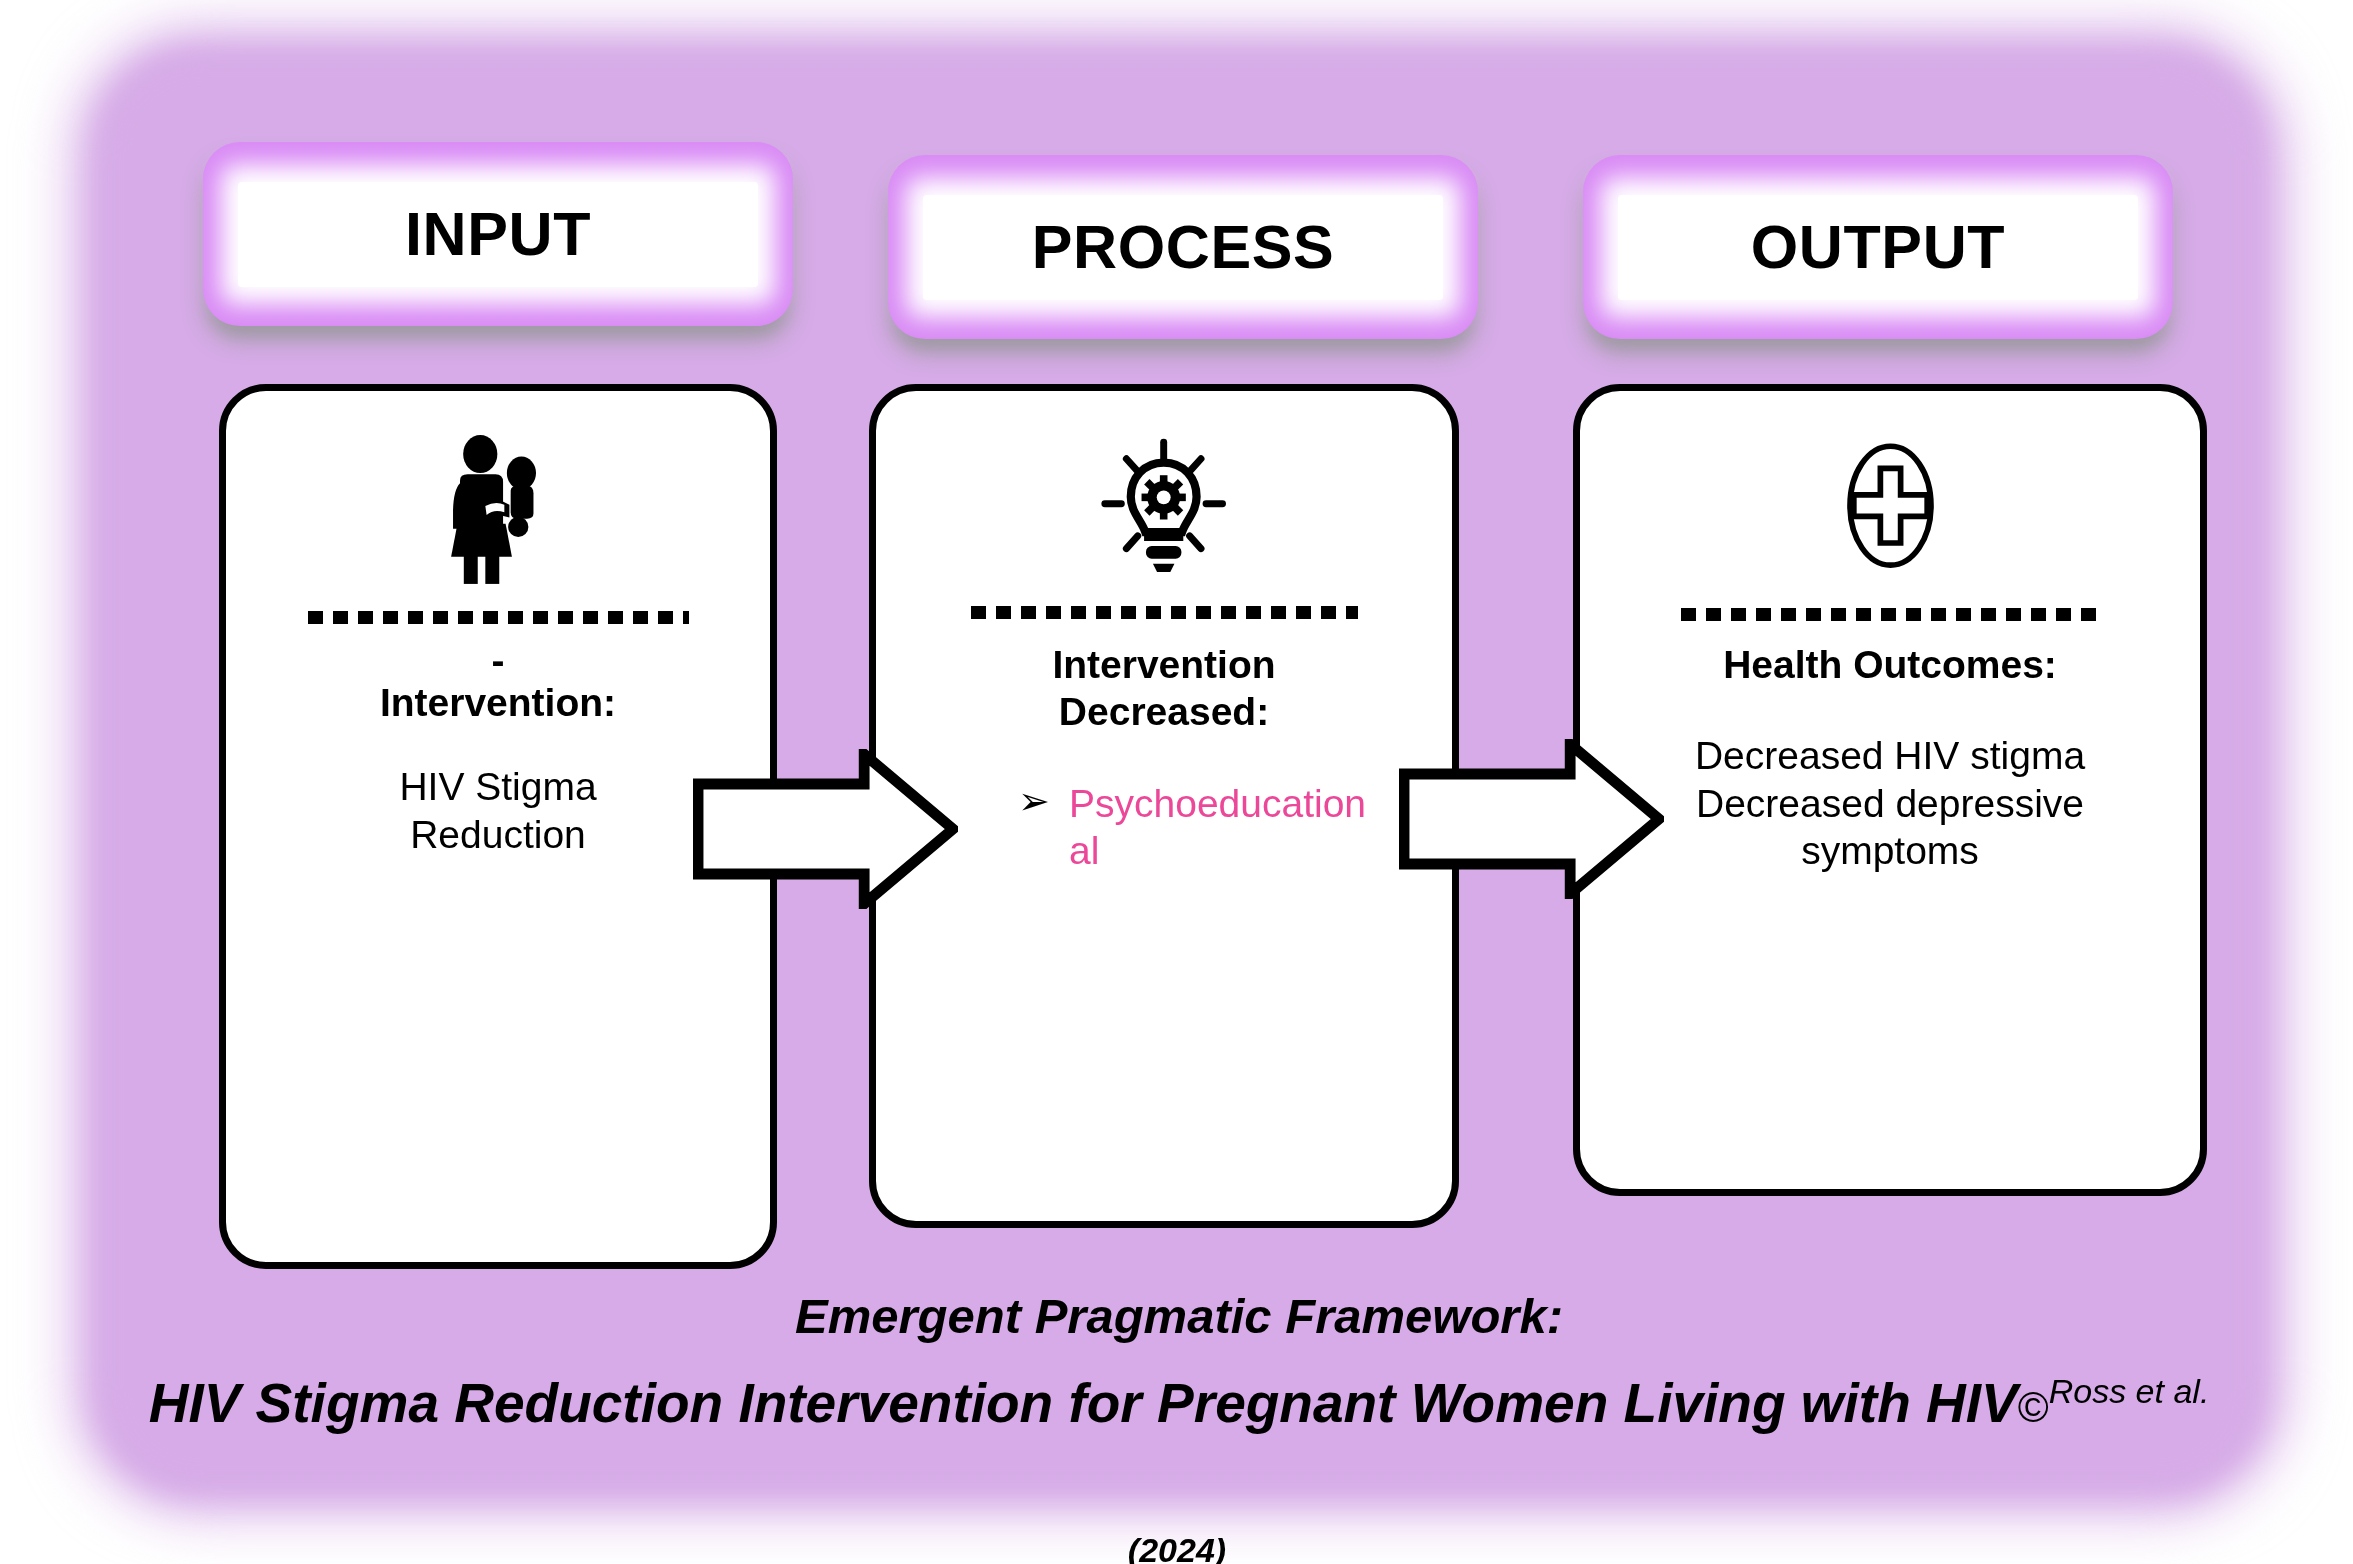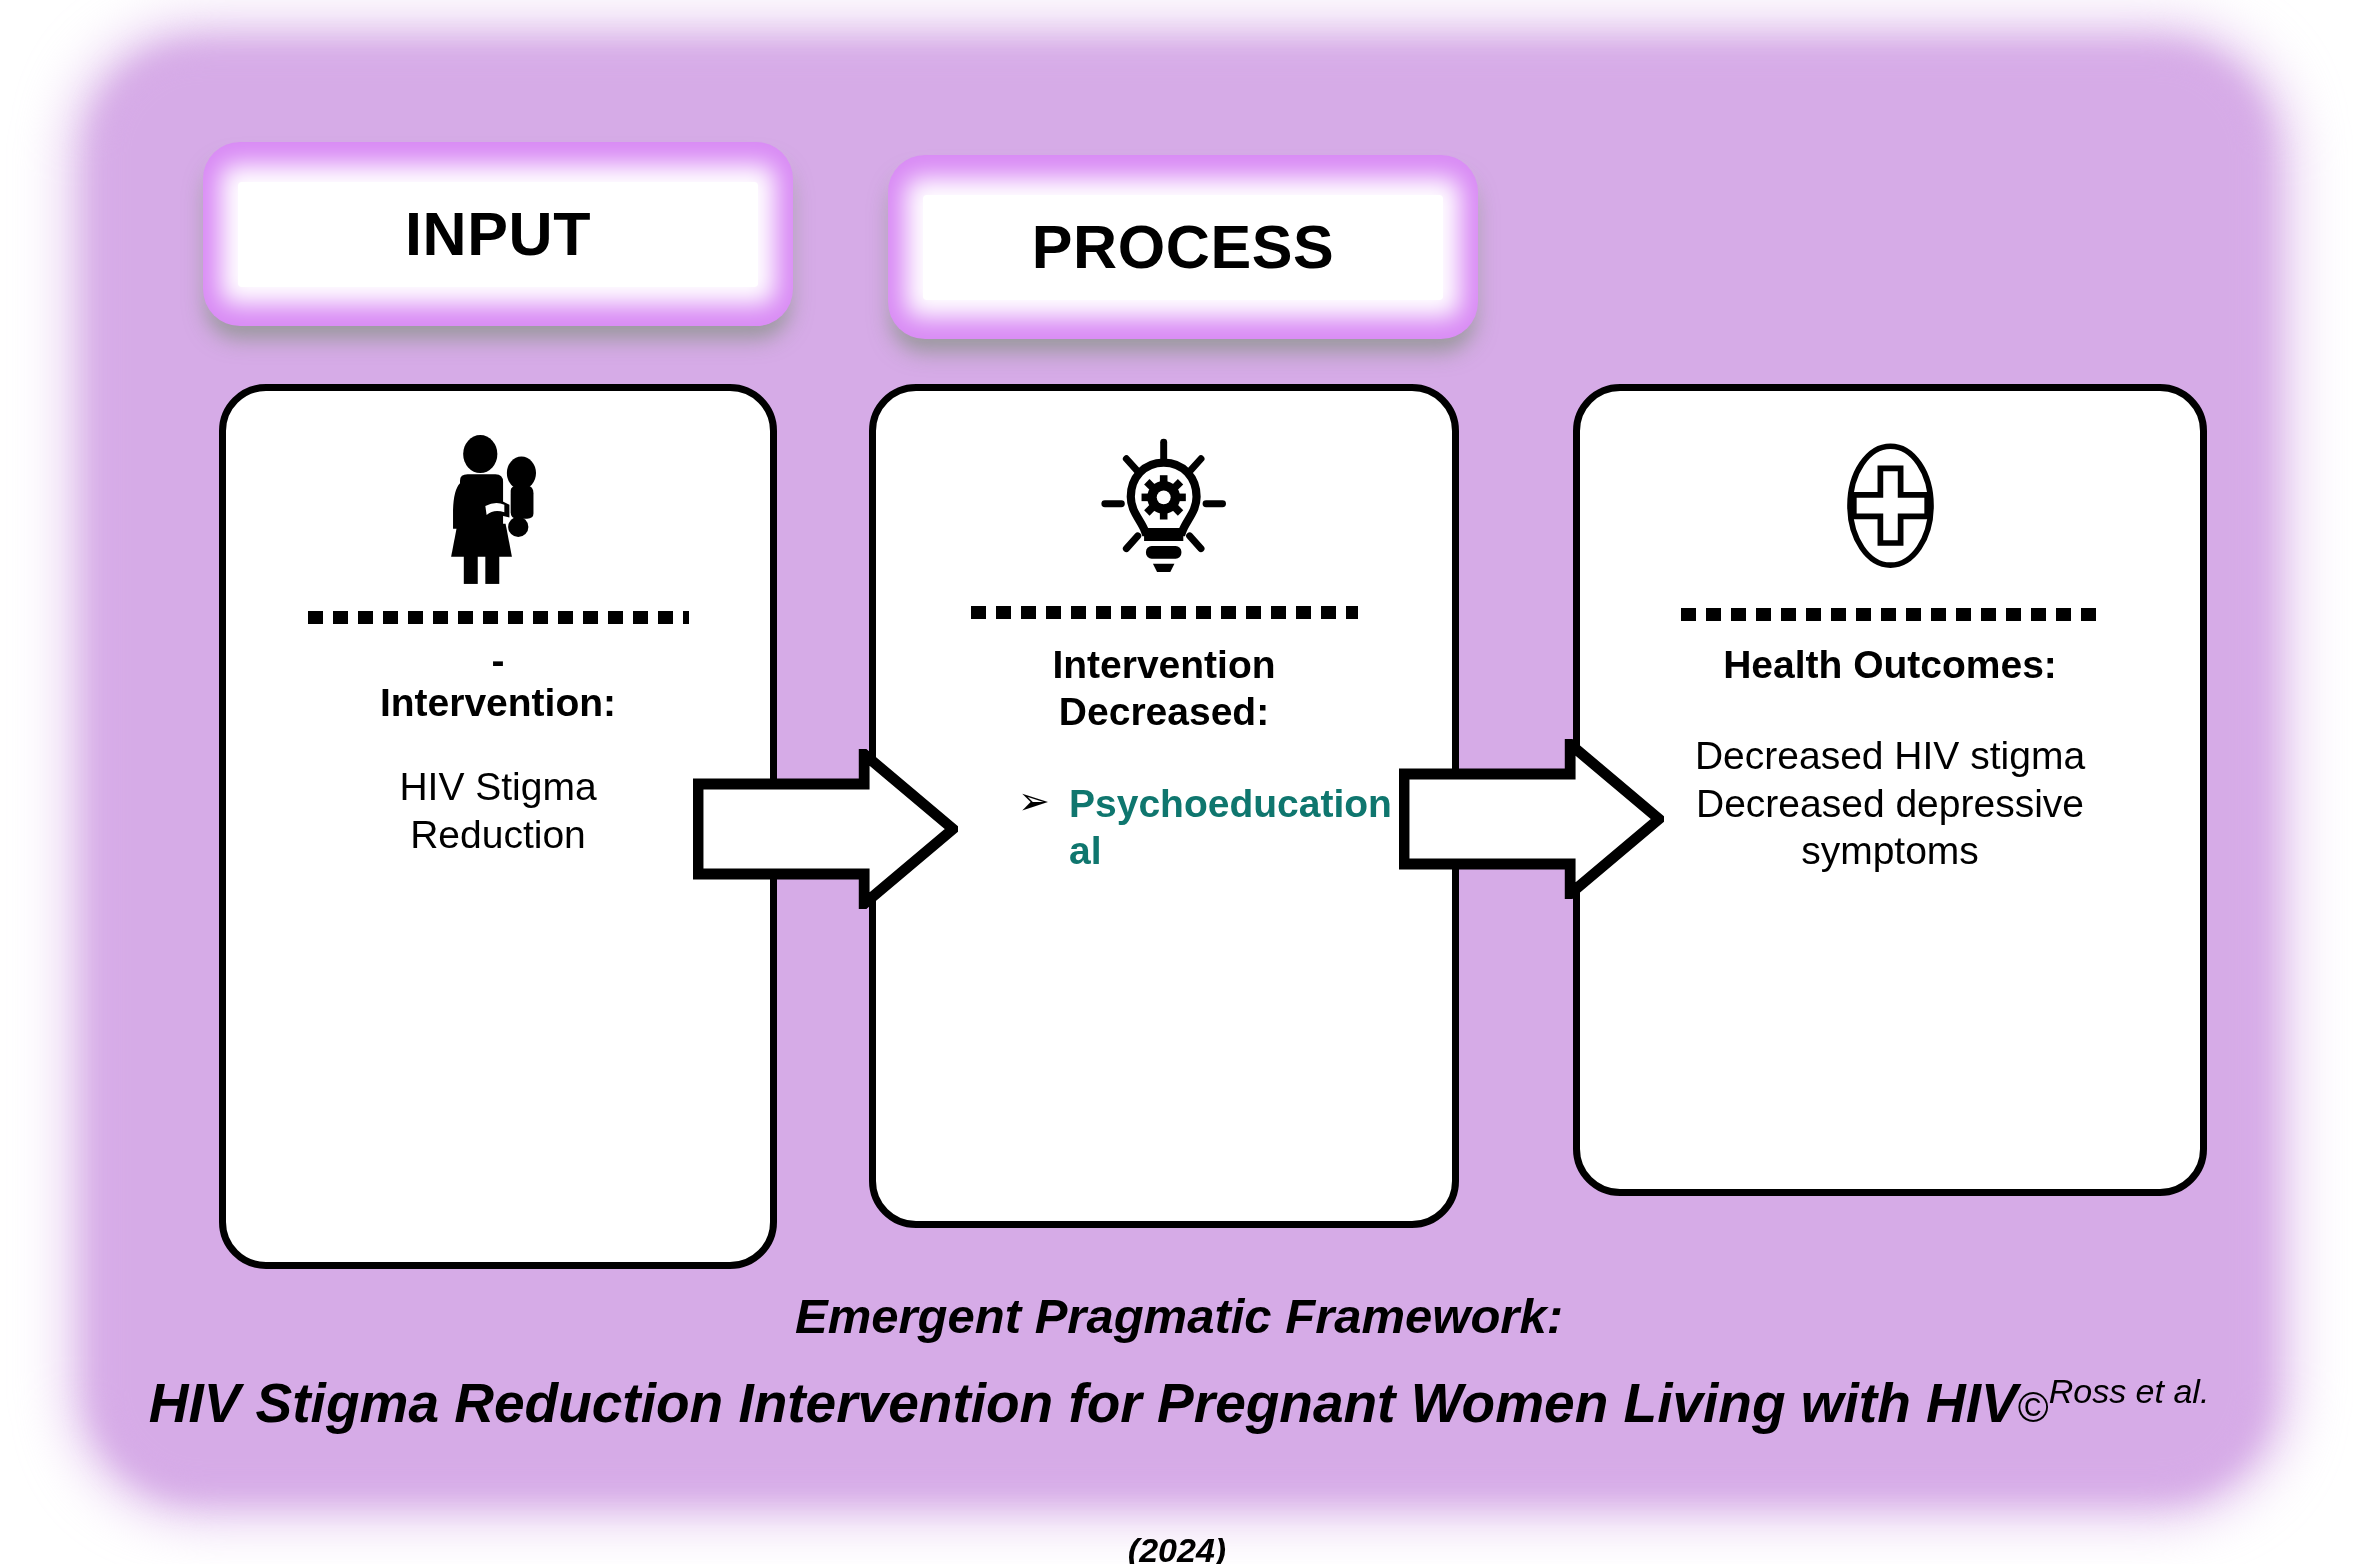--- a/index.html
+++ b/index.html
@@ -100,21 +100,21 @@
   .bullet-row{
     display:flex;align-items:flex-start;
     text-align:left;
     margin:0 auto;
   }
   .bullet-mark{
     font-size:38px;line-height:1.15;color:#000;
     width:70px;flex:0 0 70px;text-align:center;
   }
   .bullet-text{
-    font-size:39px;line-height:1.22;color:#0f766e;font-weight:bold;
+    font-size:39px;line-height:1.22;color:#ec4899;font-weight:normal;
     width:216px;
   }
 
   
   .arrow{position:absolute;z-index:6;}
   #arrow1{left:693px;top:749px;width:265px;height:160px;}
   #arrow2{left:1399px;top:739px;width:265px;height:160px;}
 
   
   #caption{
@@ -155,20 +155,25 @@
       <span>INPUT</span>
     </div>
   </div>
 
   <div class="hdr" id="hdr-process">
     <div class="inner">
       <span>PROCESS</span>
     </div>
   </div>
 
+  <div class="hdr" id="hdr-output">
+    <div class="inner">
+      <span>OUTPUT</span>
+    </div>
+  </div>
 
   <div class="card" id="card-input">
     <div class="icon-wrap">
       <svg width="114" height="149" viewBox="0 0 180 235">
 
         <ellipse cx="62" cy="30" rx="27" ry="30" fill="#000"></ellipse>
 
         <path d="M30 72 Q30 62 42 62 L86 62 Q98 62 98 74 L98 140 Q98 150 92 150 L36 150 Q30 150 30 140 Z" fill="#000"></path>
 
         <path d="M26 140 L102 140 L112 192 L16 192 Z" fill="#000"></path>

